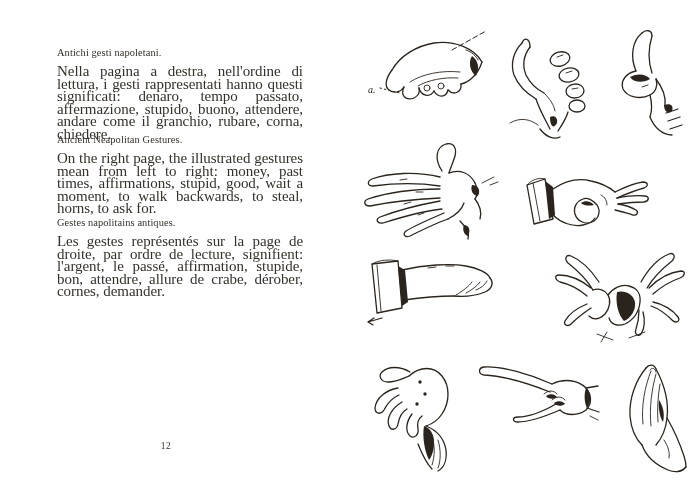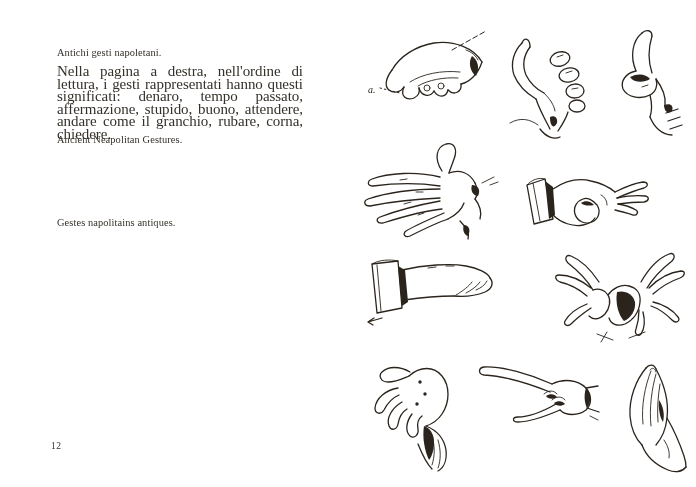--- a/index.html
+++ b/index.html
@@ -15,21 +15,21 @@
   .tsec{position:absolute;left:57px;width:246px;color:var(--text,#35302a);}
   .tsec h2{
     font-size:10.4px;font-weight:400;margin:0;line-height:13px;letter-spacing:.1px;
   }
   .tsec p{
     margin:6px 0 0 0;font-size:15px;line-height:12.5px;
     text-align:justify;text-justify:inter-word;letter-spacing:-0.05px;
   }
   .sec-it{top:46px;} .sec-en{top:133px;} .sec-fr{top:216px;} .sec-de{top:299px;}
   .pagenum{
-    position:absolute;left:51px;top:441px;width:230px;text-align:left;
+    position:absolute;left:51px;top:441px;width:230px;text-align:center;
     font-size:9.5px;color:var(--text,#35302a);letter-spacing:.5px;
   }
   .hand{position:absolute;margin:0;padding:0;}
   .hand svg{display:block;width:100%;height:100%;}
   .ink{fill:none;stroke:var(--ink,#2b241d);stroke-width:1.3;stroke-linecap:round;stroke-linejoin:round;}
   .ink.thin{stroke-width:0.9;}
   .ink.dash{stroke-dasharray:5 3;stroke-width:1;}
   .ink.dot{stroke-dasharray:1.5 3;stroke-width:1;}
   .solid{fill:var(--ink,#2b241d);stroke:none;}
   .svgtext{font-family:"Liberation Serif",serif;font-style:italic;font-size:10px;fill:var(--ink,#2b241d);}
@@ -41,24 +41,26 @@
 
   <section class="left-page">
 
     <div class="tsec sec-it">
       <h2>Antichi gesti napoletani.</h2>
       <p>Nella pagina a destra, nell'ordine di lettura, i gesti rappresentati hanno questi significati: denaro, tempo passato, affermazione, stupido, buono, attendere, andare come il granchio, rubare, corna, chiedere.</p>
     </div>
 
     <div class="tsec sec-en">
       <h2>Ancient Neapolitan Gestures.</h2>
+      <p>On the right page, the illustrated gestures mean from left to right: money, past times, affirmations, stupid, good, wait a moment, to walk backwards, to steal, horns, to ask for.</p>
     </div>
 
     <div class="tsec sec-fr">
       <h2>Gestes napolitains antiques.</h2>
+      <p>Les gestes représentés sur la page de droite, par ordre de lecture, signifient: l'argent, le passé, affirmation, stupide, bon, attendre, allure de crabe, dérober, cornes, demander.</p>
     </div>
 
     <div class="tsec sec-de">
     </div>
 
     <div class="pagenum">12</div>
   </section>
 
   <section class="right-page">
 

